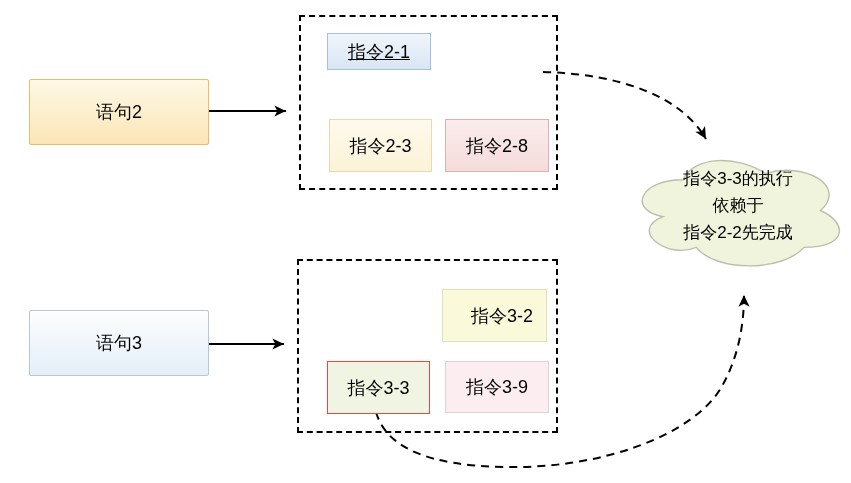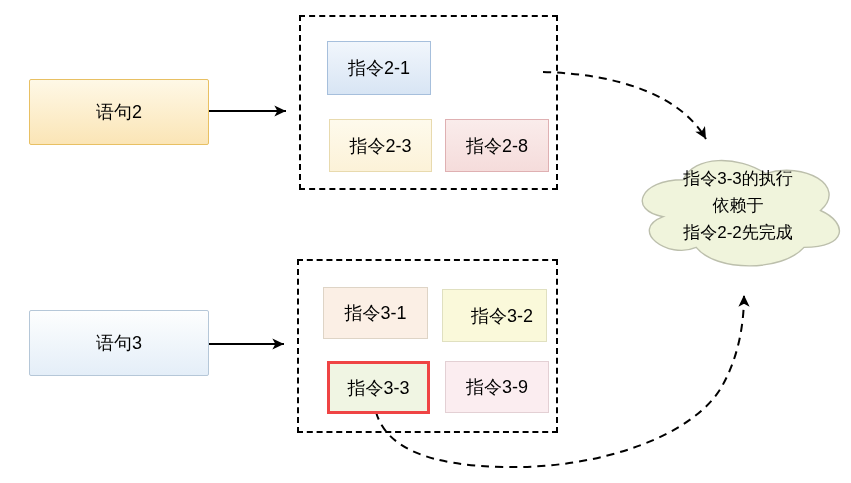--- a/index.html
+++ b/index.html
@@ -20,27 +20,27 @@
   .group{
     position:absolute;border:2px dashed #000;box-sizing:border-box;background:transparent;
   }
   #group2{left:299px;top:15px;width:259px;height:175px;}
   #group3{left:297px;top:259px;width:261px;height:174px;}
   
   .instr{
     position:absolute;display:flex;align-items:center;justify-content:center;
     font-size:18px;box-sizing:border-box;
   }
-  #i21{left:26px;top:24px;width:104px;height:54px;background:linear-gradient(#f1f6fc,#d8e5f4);border:1px solid #a6bfdc;}
+  #i21{left:26px;top:16px;width:104px;height:37px;background:linear-gradient(#f1f6fc,#d8e5f4);border:1px solid #a6bfdc;text-decoration:underline;}
   #i22{left:141px;top:30px;width:103px;height:53px;background:linear-gradient(#f3f9f0,#dfedd5);border:1px solid #bcd6ac;}
   #i23{left:28px;top:102px;width:103px;height:53px;background:linear-gradient(#fefaec,#fcf2d8);border:1px solid #e8daae;}
   #i24{left:144px;top:102px;width:104px;height:53px;background:linear-gradient(#faeceb,#f5dcdb);border:1px solid #dfb0b2;}
   #i31{left:24px;top:26px;width:105px;height:52px;background:#fbefe5;border:1px solid #ded4c6;}
   #i32{left:143px;top:28px;width:105px;height:53px;background:#faf9da;border:1px solid #e0e0c0;padding-left:15px;}
-  #i33{left:28px;top:100px;width:103px;height:53px;background:#f0f5e3;border:3px solid #ef4444;}
+  #i33{left:28px;top:100px;width:103px;height:53px;background:#f0f5e3;border:1px solid #ef4444;}
   #i34{left:146px;top:100px;width:104px;height:52px;background:#fbedf0;border:1px solid #e3d0d4;}
   
   svg.overlay{position:absolute;left:0;top:0;pointer-events:none;}
   .solid-arrow{stroke:#000;stroke-width:2;fill:none;}
   .dashed-arrow{stroke:#000;stroke-width:2;fill:none;stroke-dasharray:8 6;}
   .cloud-shape{fill:#f0f4dc;stroke:#bcbfac;stroke-width:1.4;}
   
   #cloud-text{
     position:absolute;left:628px;top:165px;width:220px;
     text-align:center;font-size:17px;line-height:27px;
@@ -84,23 +84,20 @@
     </div>
     <div class="instr" id="i23">
       <span>指令2-3</span>
     </div>
     <div class="instr" id="i24">
       <span>指令2-8</span>
     </div>
   </div>
 
   <div class="group" id="group3">
-    <div class="instr" id="i31">
-      <span>指令3-1</span>
-    </div>
     <div class="instr" id="i32">
       <span>指令3-2</span>
     </div>
     <div class="instr" id="i33">
       <span>指令3-3</span>
     </div>
     <div class="instr" id="i34">
       <span>指令3-9</span>
     </div>
   </div>

